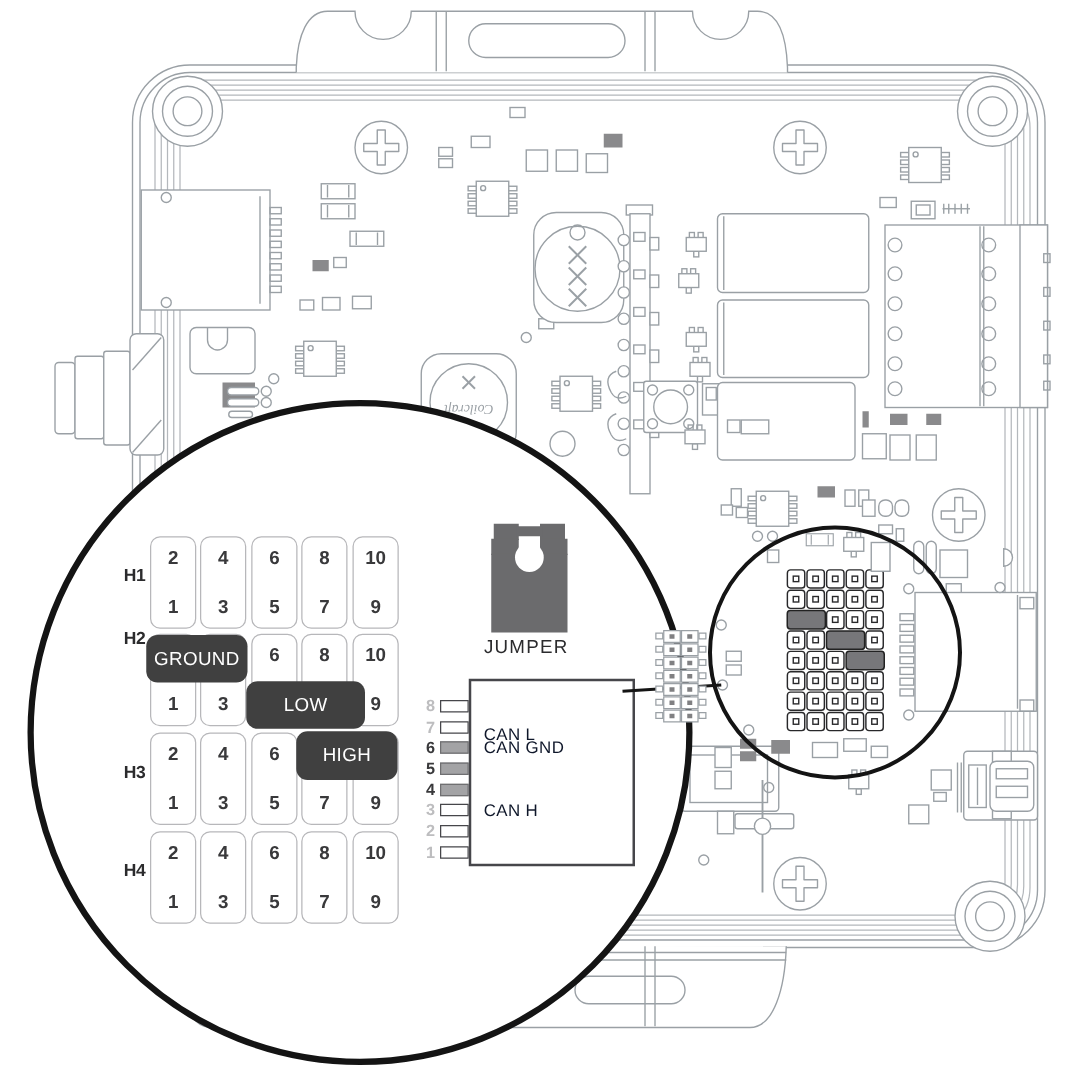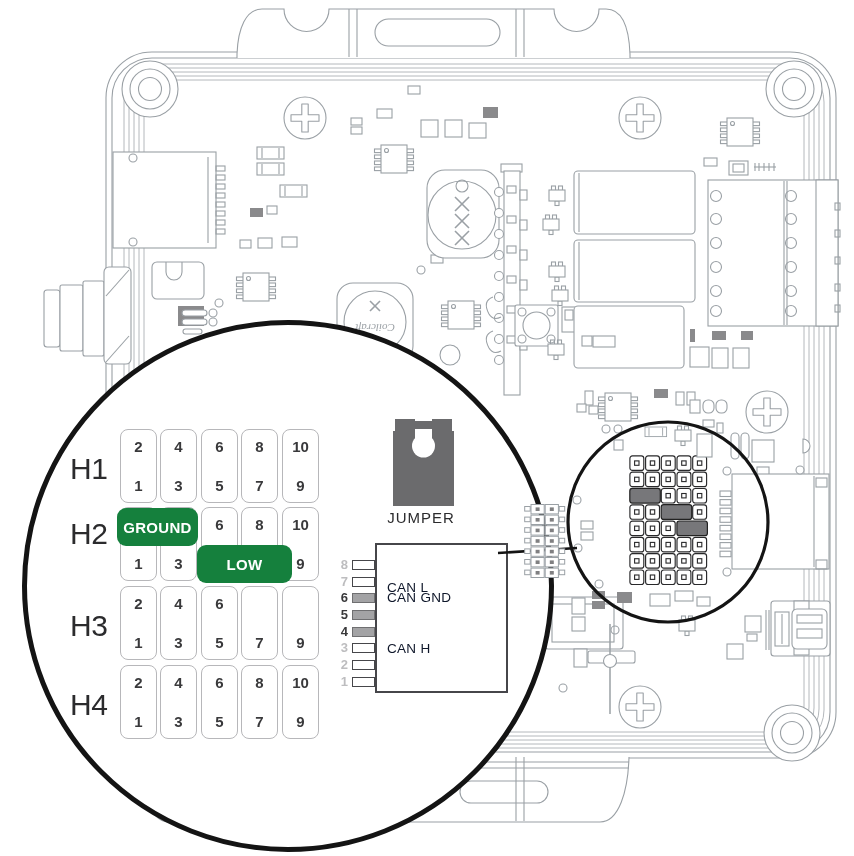--- a/index.html
+++ b/index.html
@@ -5,31 +5,31 @@
   html,body{margin:0;padding:0;background:#fff;}
   #stage{position:relative;width:854px;height:856px;background:#fff;overflow:hidden;
          font-family:"Liberation Sans",sans-serif;}
   #stage svg{display:block;}
   #board-art{position:absolute;left:0;top:0;z-index:1;}
   #magnifier-circle{position:absolute;left:22px;top:320px;width:532px;height:532px;
     box-sizing:border-box;border:5px solid #141414;border-radius:50%;background:#fff;z-index:2;}
   #magnifier-content{position:absolute;inset:0;z-index:3;}
   #top-overlay{position:absolute;left:0;top:0;z-index:4;pointer-events:none;}
 
-  .h-label{position:absolute;left:70px;width:46px;height:26px;text-align:left;
-    font-size:30px;font-weight:400;color:#2b2b2d;letter-spacing:-0.5px;}
+  .h-label{position:absolute;left:70px;width:46px;height:26px;text-align:right;
+    font-size:14px;font-weight:700;color:#2b2b2d;letter-spacing:-0.5px;}
   .pin-col{position:absolute;width:37px;height:74px;background:#fff;
     border:1.4px solid #b7b7ba;border-radius:8px;box-sizing:border-box;}
   .pin-col span{position:absolute;left:0;right:0;text-align:center;
     font-size:15px;font-weight:700;color:#39393b;}
   .pin-col .t{top:8px;}
   .pin-col .b{bottom:8px;}
-  .badge{position:absolute;background:#15803d;border-radius:9px;color:#fff;
+  .badge{position:absolute;background:#404040;border-radius:9px;color:#fff;
     display:flex;align-items:center;justify-content:center;
-    font-size:15px;font-weight:700;letter-spacing:0.3px;z-index:2;}
+    font-size:15px;font-weight:400;letter-spacing:0.3px;z-index:2;}
   #jumper-caption{position:absolute;left:385px;top:509px;width:72px;text-align:center;
     font-size:15px;font-weight:400;letter-spacing:1px;color:#2b2b2d;}
   #can-box{position:absolute;left:375px;top:543px;width:133px;height:150px;
     box-sizing:border-box;border:2px solid #46464a;background:#fff;}
   .cnum{position:absolute;left:330px;width:18px;text-align:right;
     font-size:13px;font-weight:700;color:#bdbdbf;}
   .cnum.hl{color:#39393b;}
   .cpin{position:absolute;left:352px;width:23px;height:10px;box-sizing:border-box;
     background:#fff;border:1.5px solid #46464a;}
   .cpin.hl{background:#a3a3a5;border-color:#6f6f71;}
@@ -438,21 +438,21 @@
 
     <circle cx="668" cy="522" r="100" fill="none" stroke="#141414" stroke-width="3.2"></circle>
   </g>
 </svg>
 
 <div id="magnifier-circle"></div>
 
 <div id="magnifier-content">
 
   <div class="h-label" style="top:452px">H1</div>
-  <div class="h-label" style="top:517px">H2</div>
+  <div class="h-label" style="top:502px">H2</div>
   <div class="h-label" style="top:609px">H3</div>
   <div class="h-label" style="top:688px">H4</div>
 
   <div class="pin-col" style="left:120px;top:429px">
         <span class="t">2</span>
         <span class="b">1</span>
       </div>
   <div class="pin-col" style="left:160px;top:429px">
         <span class="t">4</span>
         <span class="b">3</span>
@@ -528,20 +528,21 @@
         <span class="t">8</span>
         <span class="b">7</span>
       </div>
   <div class="pin-col" style="left:282px;top:665px">
         <span class="t">10</span>
         <span class="b">9</span>
       </div>
 
   <div class="badge" style="left:117px;top:508px;width:81px;height:38px">GROUND</div>
   <div class="badge" style="left:197px;top:545px;width:95px;height:38px">LOW</div>
+  <div class="badge" style="left:237px;top:585px;width:81px;height:39px">HIGH</div>
 
   <svg style="position:absolute;left:388px;top:414px" width="70" height="96" viewBox="0 0 70 96">
     <g fill="#6b6b6d">
       <rect x="7" y="5" width="20" height="13"></rect>
       <rect x="44" y="5" width="20" height="13"></rect>
       <rect x="25" y="7" width="21" height="8"></rect>
       <rect x="5" y="17" width="22" height="13"></rect>
       <rect x="44" y="17" width="22" height="13"></rect>
       <rect x="5" y="29" width="61" height="63"></rect>
       <circle cx="35.5" cy="32" r="11.5" fill="#fff"></circle>

